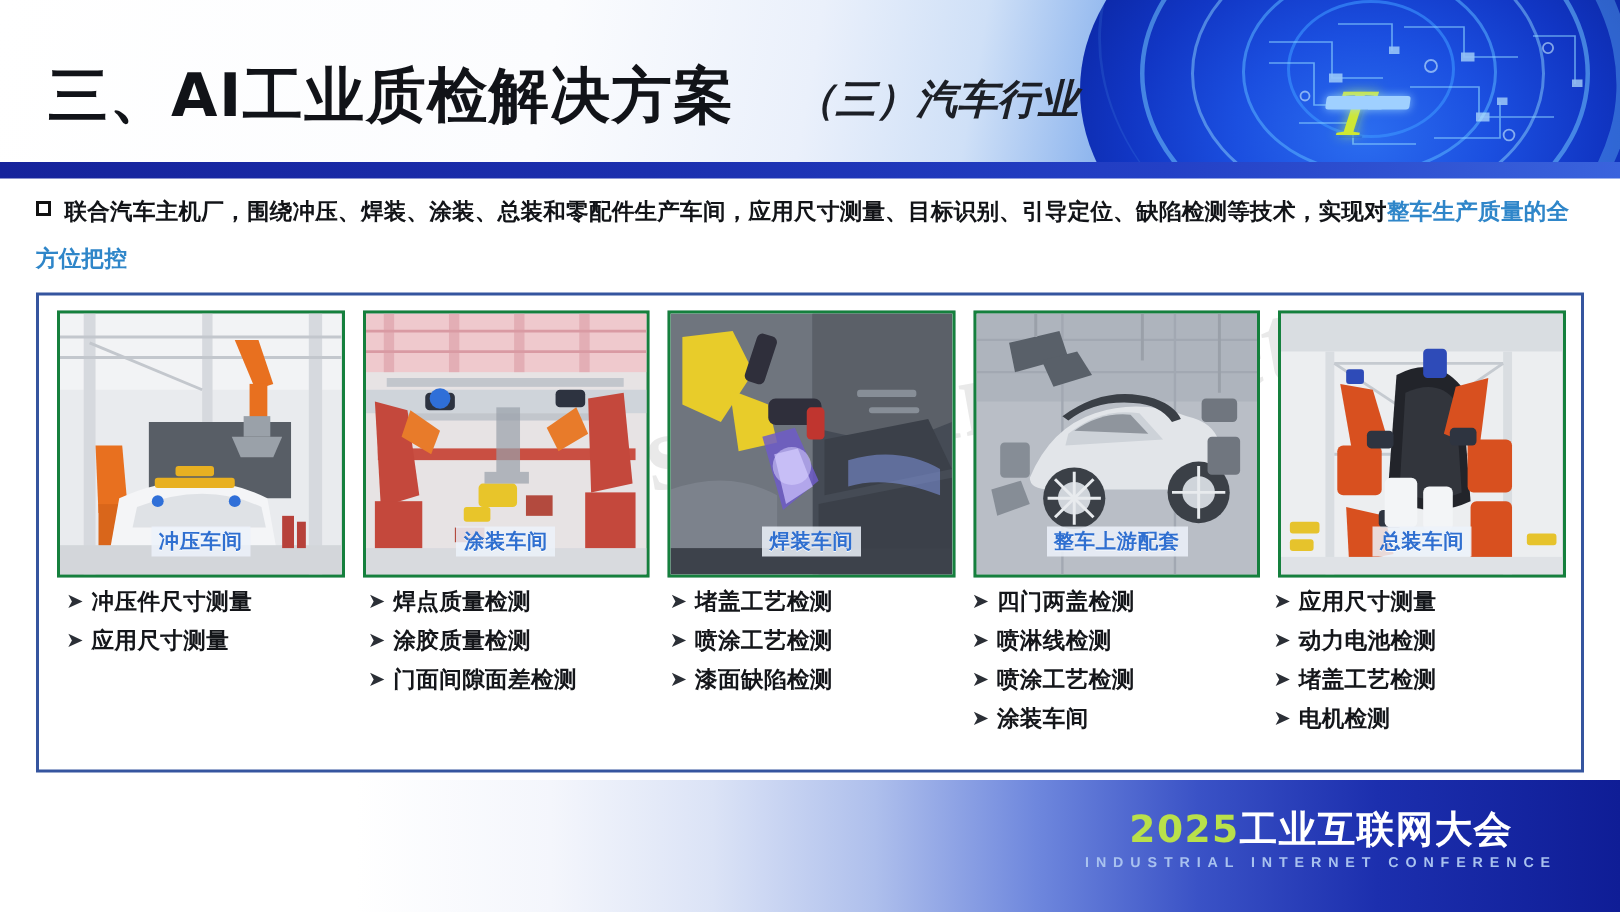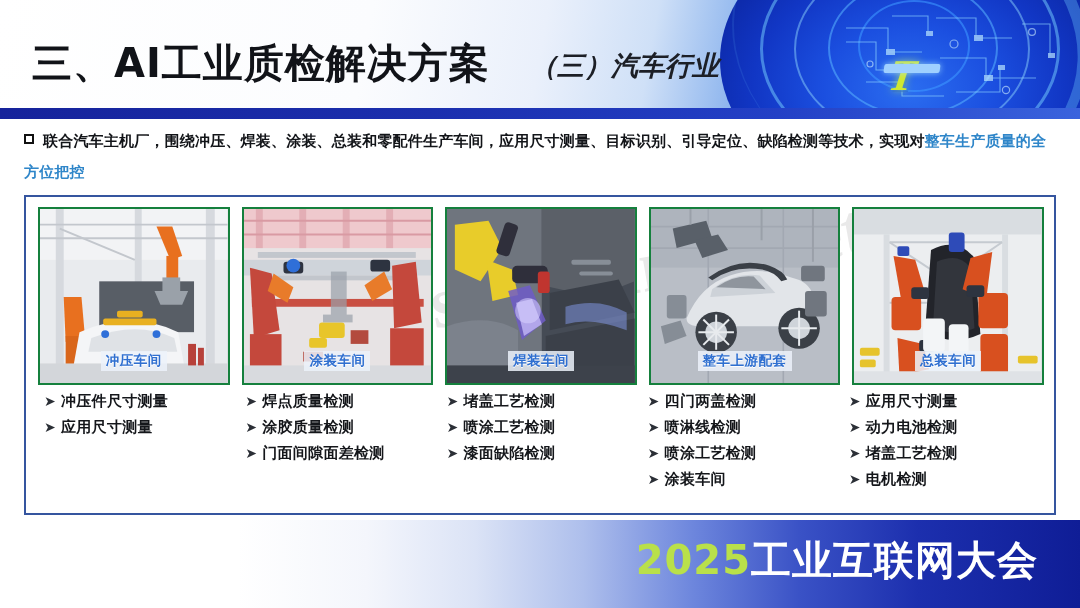--- a/index.html
+++ b/index.html
@@ -142,21 +142,21 @@
   
   #footer {
     position:absolute; left:0; top:520px; width:1080px; height:88px;
     background:linear-gradient(90deg,#ffffff 0%,#ffffff 22%,#f4f6fc 34%,#dbe3f6 44%,#aebfec 54%,#6e87dd 64%,#3a52c6 74%,#1c2fae 85%,#0f1d96 100%);
   }
   #brand {
     position:absolute; right:42px; top:20px; text-align:center;
     line-height:1;
   }
   #brand-main {
-    font-size:40px; font-weight:700; white-space:nowrap;
+    font-size:25px; font-weight:700; white-space:nowrap;
     font-family:"DejaVu Sans","Liberation Sans",sans-serif;
     letter-spacing:1px;
   }
   #brand-main .yr { color:#b9e04a; }
   #brand-main .cn { color:#ffffff; }
   #brand-sub {
     margin-top:6px; font-size:9.5px; font-weight:700;
     color:#a9c2ef; letter-spacing:4.6px; white-space:nowrap;
     font-family:"Liberation Sans",sans-serif;
   }
@@ -523,14 +523,15 @@
           <span class="btxt">电机检测</span>
         </div>
     </div>
 
   </div>
 </div>
 
 <div id="footer">
   <div id="brand">
     <div id="brand-main"><span class="yr">2025</span><span class="cn">工业互联网大会</span></div>
+    <div id="brand-sub">INDUSTRIAL INTERNET CONFERENCE</div>
   </div>
 </div>
 
 </body></html>

